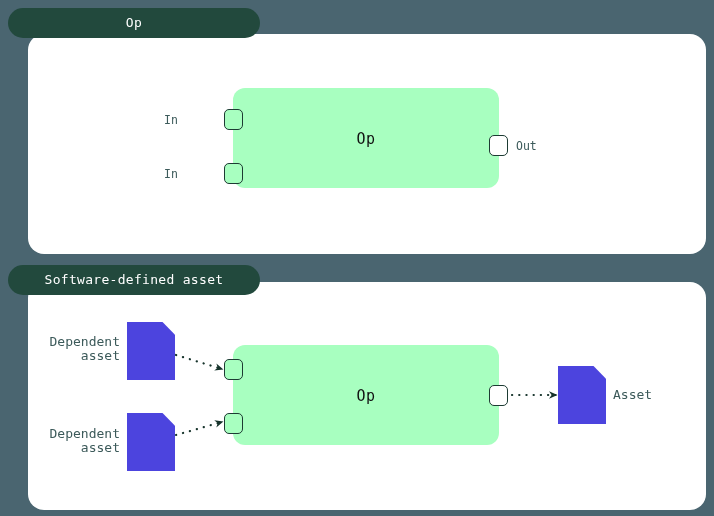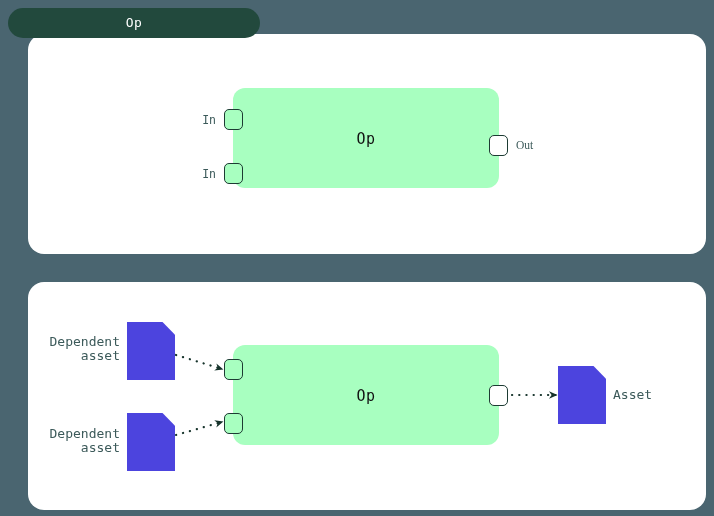--- a/index.html
+++ b/index.html
@@ -85,21 +85,21 @@
     background: #ffffff;
   }
 
   .port-label {
     position: absolute;
     font-size: 11.5px;
     color: #3c5a5a;
     white-space: nowrap;
     z-index: 5;
   }
-  .port-label.right-align { text-align: right; }
+  .port-label.right-align { }
 
   
   .asset-icon {
     position: absolute;
     width: 48px;
     height: 58px;
     background: #4c44de;
     z-index: 4;
     clip-path: polygon(0 0, 74% 0, 100% 22%, 100% 100%, 0 100%);
   }
@@ -137,28 +137,29 @@
 
     <div class="op-label" style="left:233px;top:122px;width:266px;text-align:center;">Op</div>
 
     <div class="port" style="left:224px;top:101px;"></div>
     <div class="port-label right-align" style="left:164px;top:105px;width:52px;">In</div>
 
     <div class="port" style="left:224px;top:155px;"></div>
     <div class="port-label right-align" style="left:164px;top:159px;width:52px;">In</div>
 
     <div class="port outside" style="left:489px;top:127px;"></div>
-    <div class="port-label" style="left:516px;top:131px;font-family:Liberation Serif, serif;">Out</div>
+    <div class="port-label" style="left:516px;top:131px;">Out</div>
   </div>
 </div>
 
 <div class="panel" style="top:265px;height:245px;">
 
   <div class="panel-card" style="top:17px;height:228px;"></div>
 
+  <div class="panel-tab wide">Software-defined asset</div>
 
   <div class="graph">
 
     <svg class="connectors" width="714" height="245">
       <defs>
         <marker id="arrowhead" markerWidth="9" markerHeight="9" refX="7" refY="4.5" orient="auto" markerUnits="userSpaceOnUse">
           <path d="M0,0.8 L8.5,4.5 L0,8.2 L2.6,4.5 Z" fill="#16332b"></path>
         </marker>
       </defs>
 

